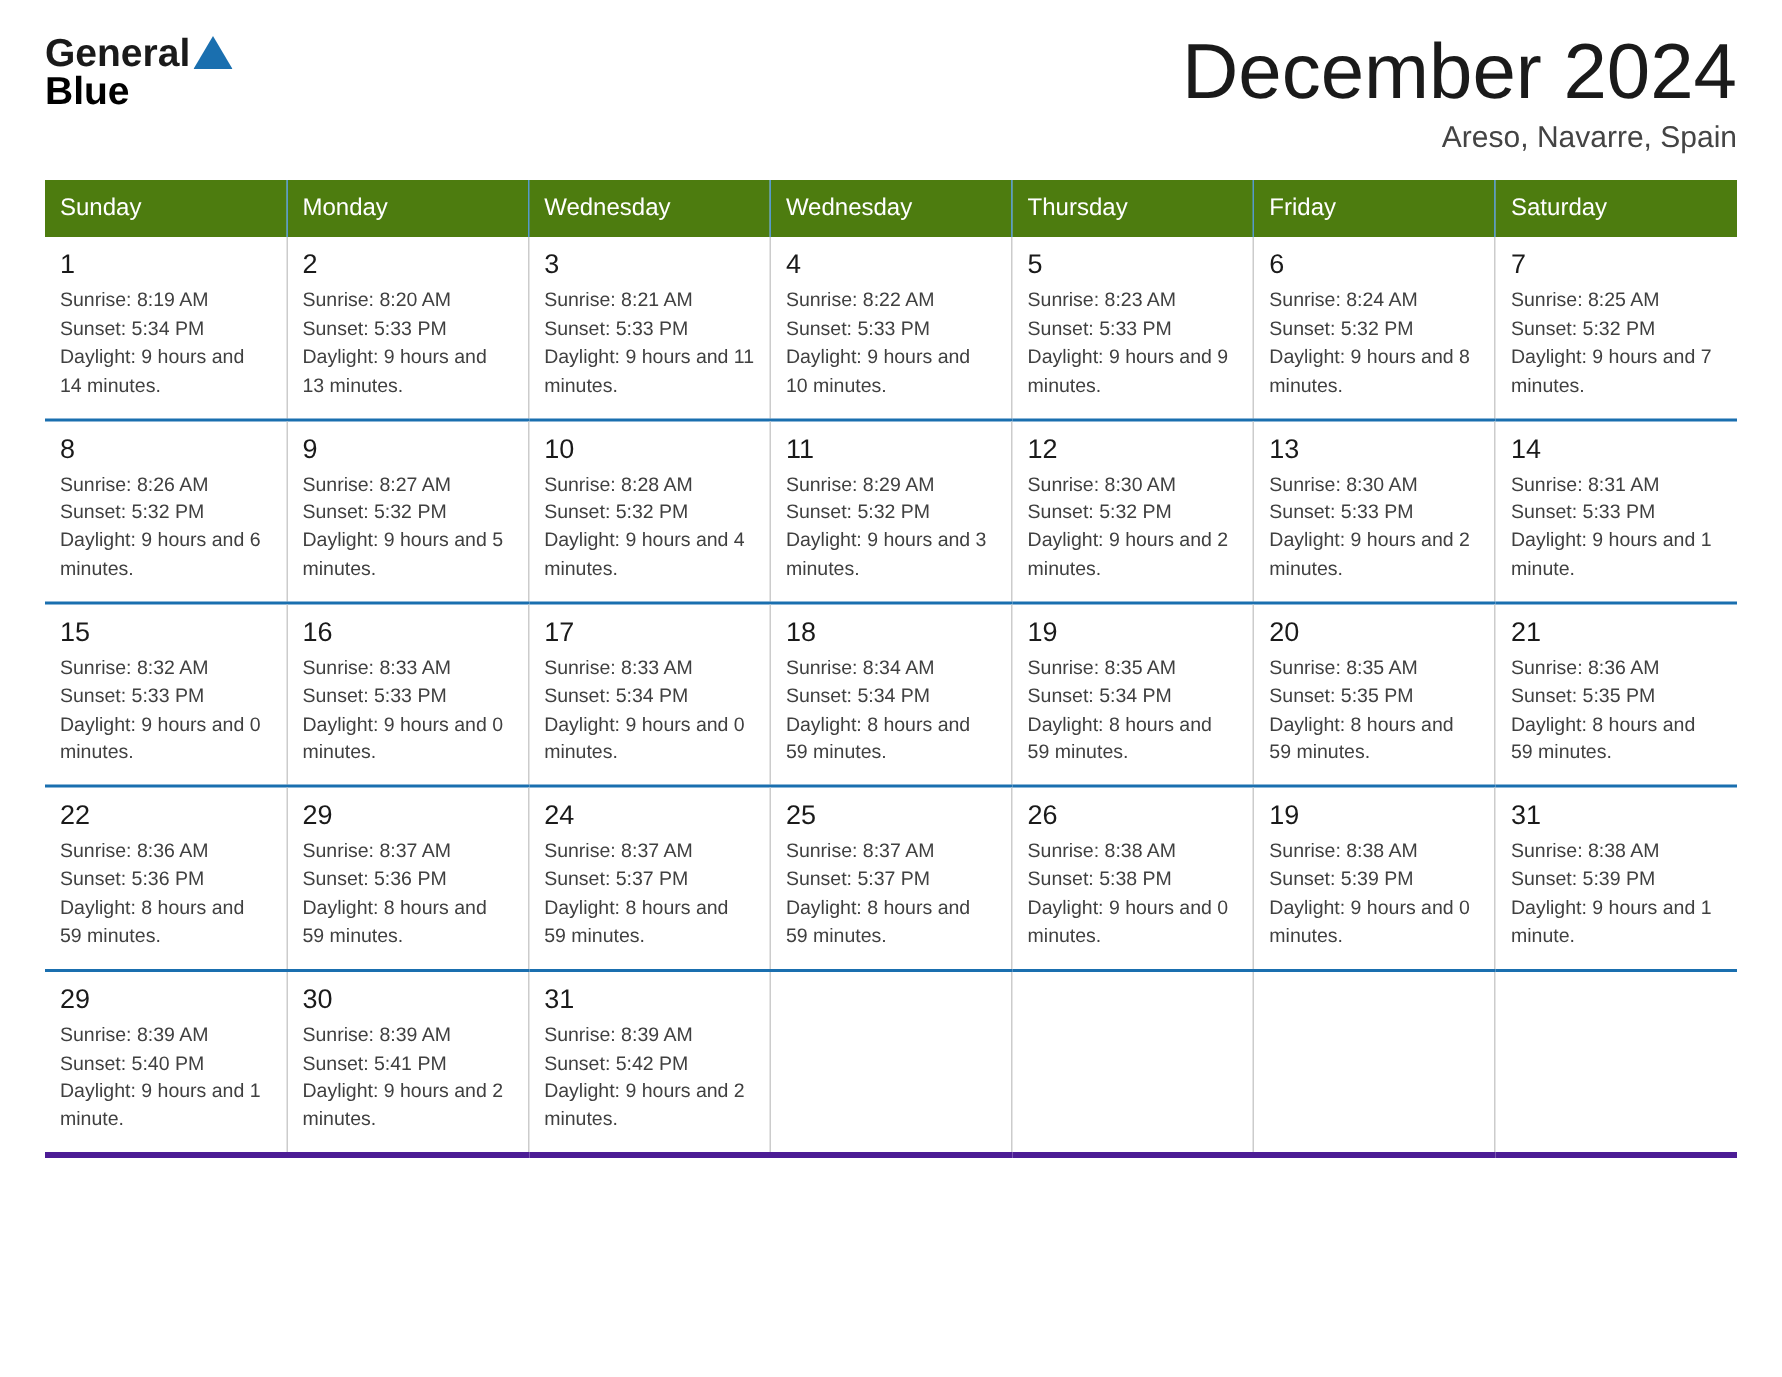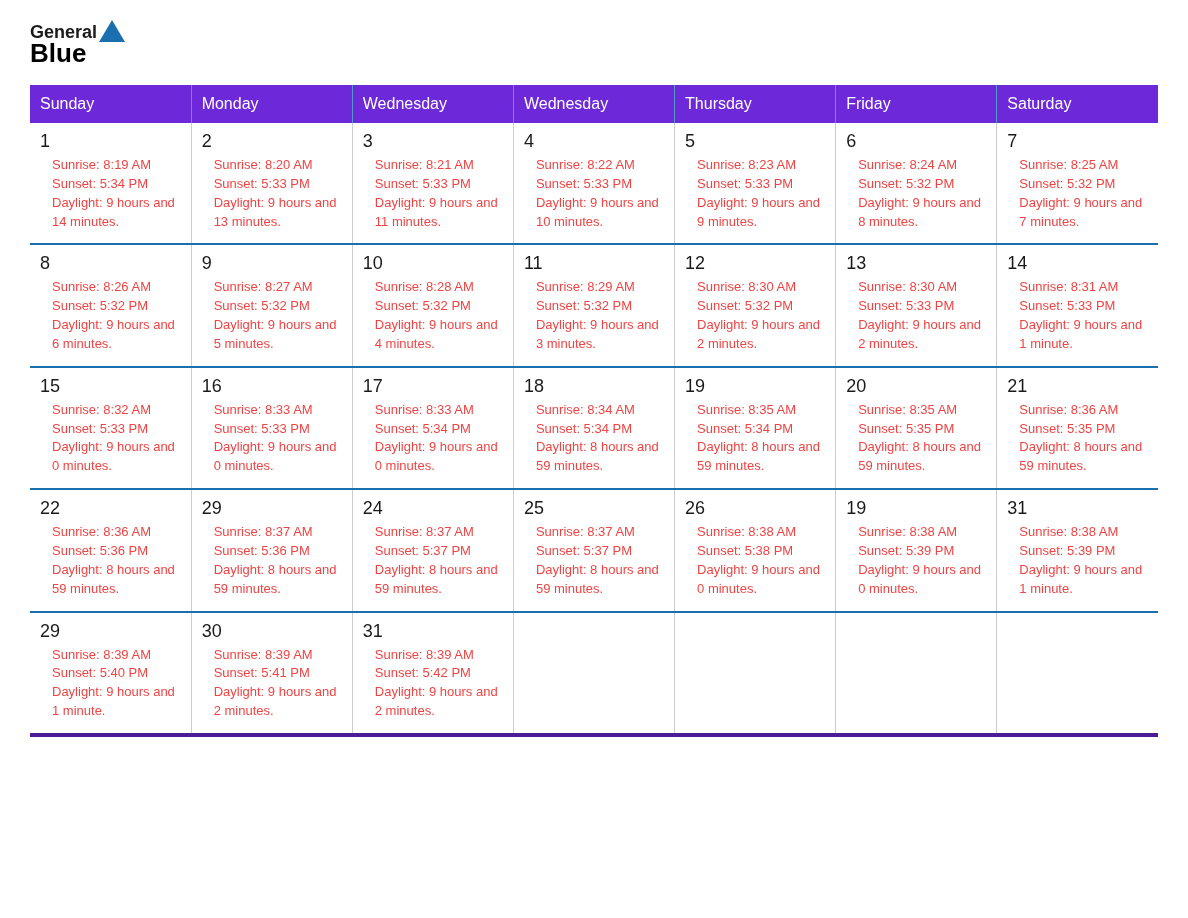--- a/index.html
+++ b/index.html
@@ -15,21 +15,21 @@
       justify-content: space-between;
       align-items: flex-start;
       margin-bottom: 16px;
     }
     .logo {
       display: flex;
       align-items: center;
       gap: 4px;
     }
     .logo-text-general {
-      font-size: 18px;
+      font-size: 26px;
       font-weight: bold;
       color: #1a1a1a;
     }
     .logo-group {
       display: flex;
       flex-direction: column;
     }
     .logo-line1 {
       display: flex;
       align-items: center;
@@ -53,21 +53,21 @@
       font-size: 20px;
       color: #444;
       margin-top: 4px;
     }
     table {
       width: 100%;
       border-collapse: collapse;
       font-size: 13.5px;
     }
     thead tr th {
-      background-color: #6d28d9;
+      background-color: #4d7c0f;
       color: #fff;
       padding: 10px 10px;
       text-align: left;
       font-size: 16px;
       font-weight: normal;
       border-right: 1px solid #5599cc;
     }
     thead tr th:last-child {
       border-right: none;
     }
@@ -88,23 +88,22 @@
     }
     .day-number {
       font-size: 18px;
       color: #1a1a1a;
       font-weight: normal;
       display: block;
       margin-bottom: 4px;
     }
     .day-info {
       font-size: 13px;
-      color: #ef4444;
+      color: #404040;
       line-height: 1.45;
-      margin-left: 12px;
     }
     .empty-cell {
       background: #fff;
     }
   </style>
 </head>
 <body>
 
 <div class="header">
   <div class="logo">
@@ -112,20 +111,22 @@
       <div class="logo-line1">
         <span class="logo-text-general">General</span>
         <svg width="26" height="26" viewBox="0 0 26 26" style="margin-left:2px; margin-top:-2px;">
           <polygon points="13,2 26,24 0,24" fill="#1a6faf"></polygon>
         </svg>
       </div>
       <div class="logo-line2">Blue</div>
     </div>
   </div>
   <div class="title-area">
+    <div class="main-title">December 2024</div>
+    <div class="subtitle">Areso, Navarre, Spain</div>
   </div>
 </div>
 
 <table>
   <thead>
     <tr>
     <th>Sunday</th>
         <th>Monday</th>
         <th>Wednesday</th>
         <th>Wednesday</th>

